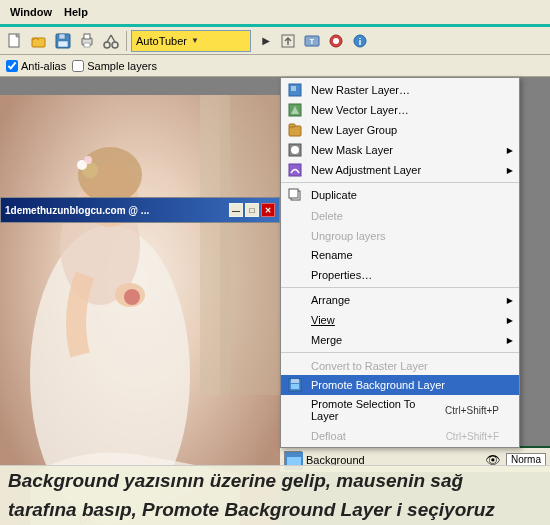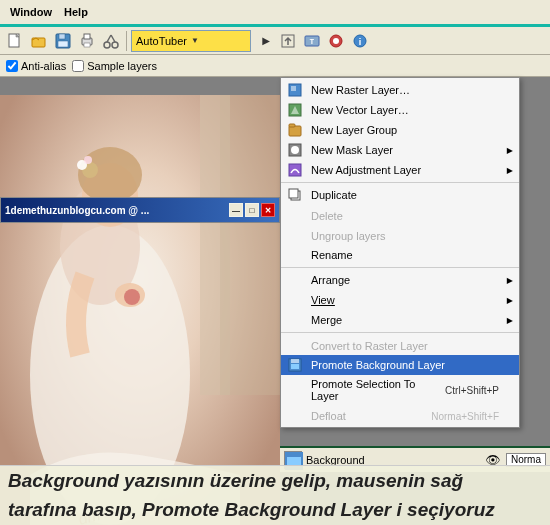--- a/index.html
+++ b/index.html
@@ -491,20 +491,23 @@
       </div>
 
       <div class="ctx-item disabled">
         <span>Ungroup layers</span>
       </div>
 
       <div class="ctx-item">
         <span>Rename</span>
       </div>
 
+      <div class="ctx-item">
+        <span>Properties…</span>
+      </div>
 
       <div class="ctx-separator"></div>
 
       <div class="ctx-item has-submenu">
         <span>Arrange</span>
       </div>
 
       <div class="ctx-item has-submenu" style="text-decoration:underline;">
         <span style="text-decoration:underline;">View</span>
       </div>
@@ -531,21 +534,21 @@
         <span>Promote Background Layer</span>
       </div>
 
       <div class="ctx-item" style="display:flex; justify-content:space-between;">
         <span>Promote Selection To Layer</span>
         <span class="ctx-shortcut">Ctrl+Shift+P</span>
       </div>
 
       <div class="ctx-item disabled" style="display:flex; justify-content:space-between;">
         <span>Defloat</span>
-        <span class="ctx-shortcut">Norma+Shift+F</span>
+        <span class="ctx-shortcut">Ctrl+Shift+F</span>
       </div>
     </div>
 
     <div class="layer-info-bar">
       <div class="layer-thumb">
         <svg width="18" height="18" viewBox="0 0 18 18">
             <rect width="18" height="18" fill="#4a8acc"></rect>
             <rect x="2" y="5" width="14" height="8" fill="#88ccff"></rect>
           </svg>
       </div>

